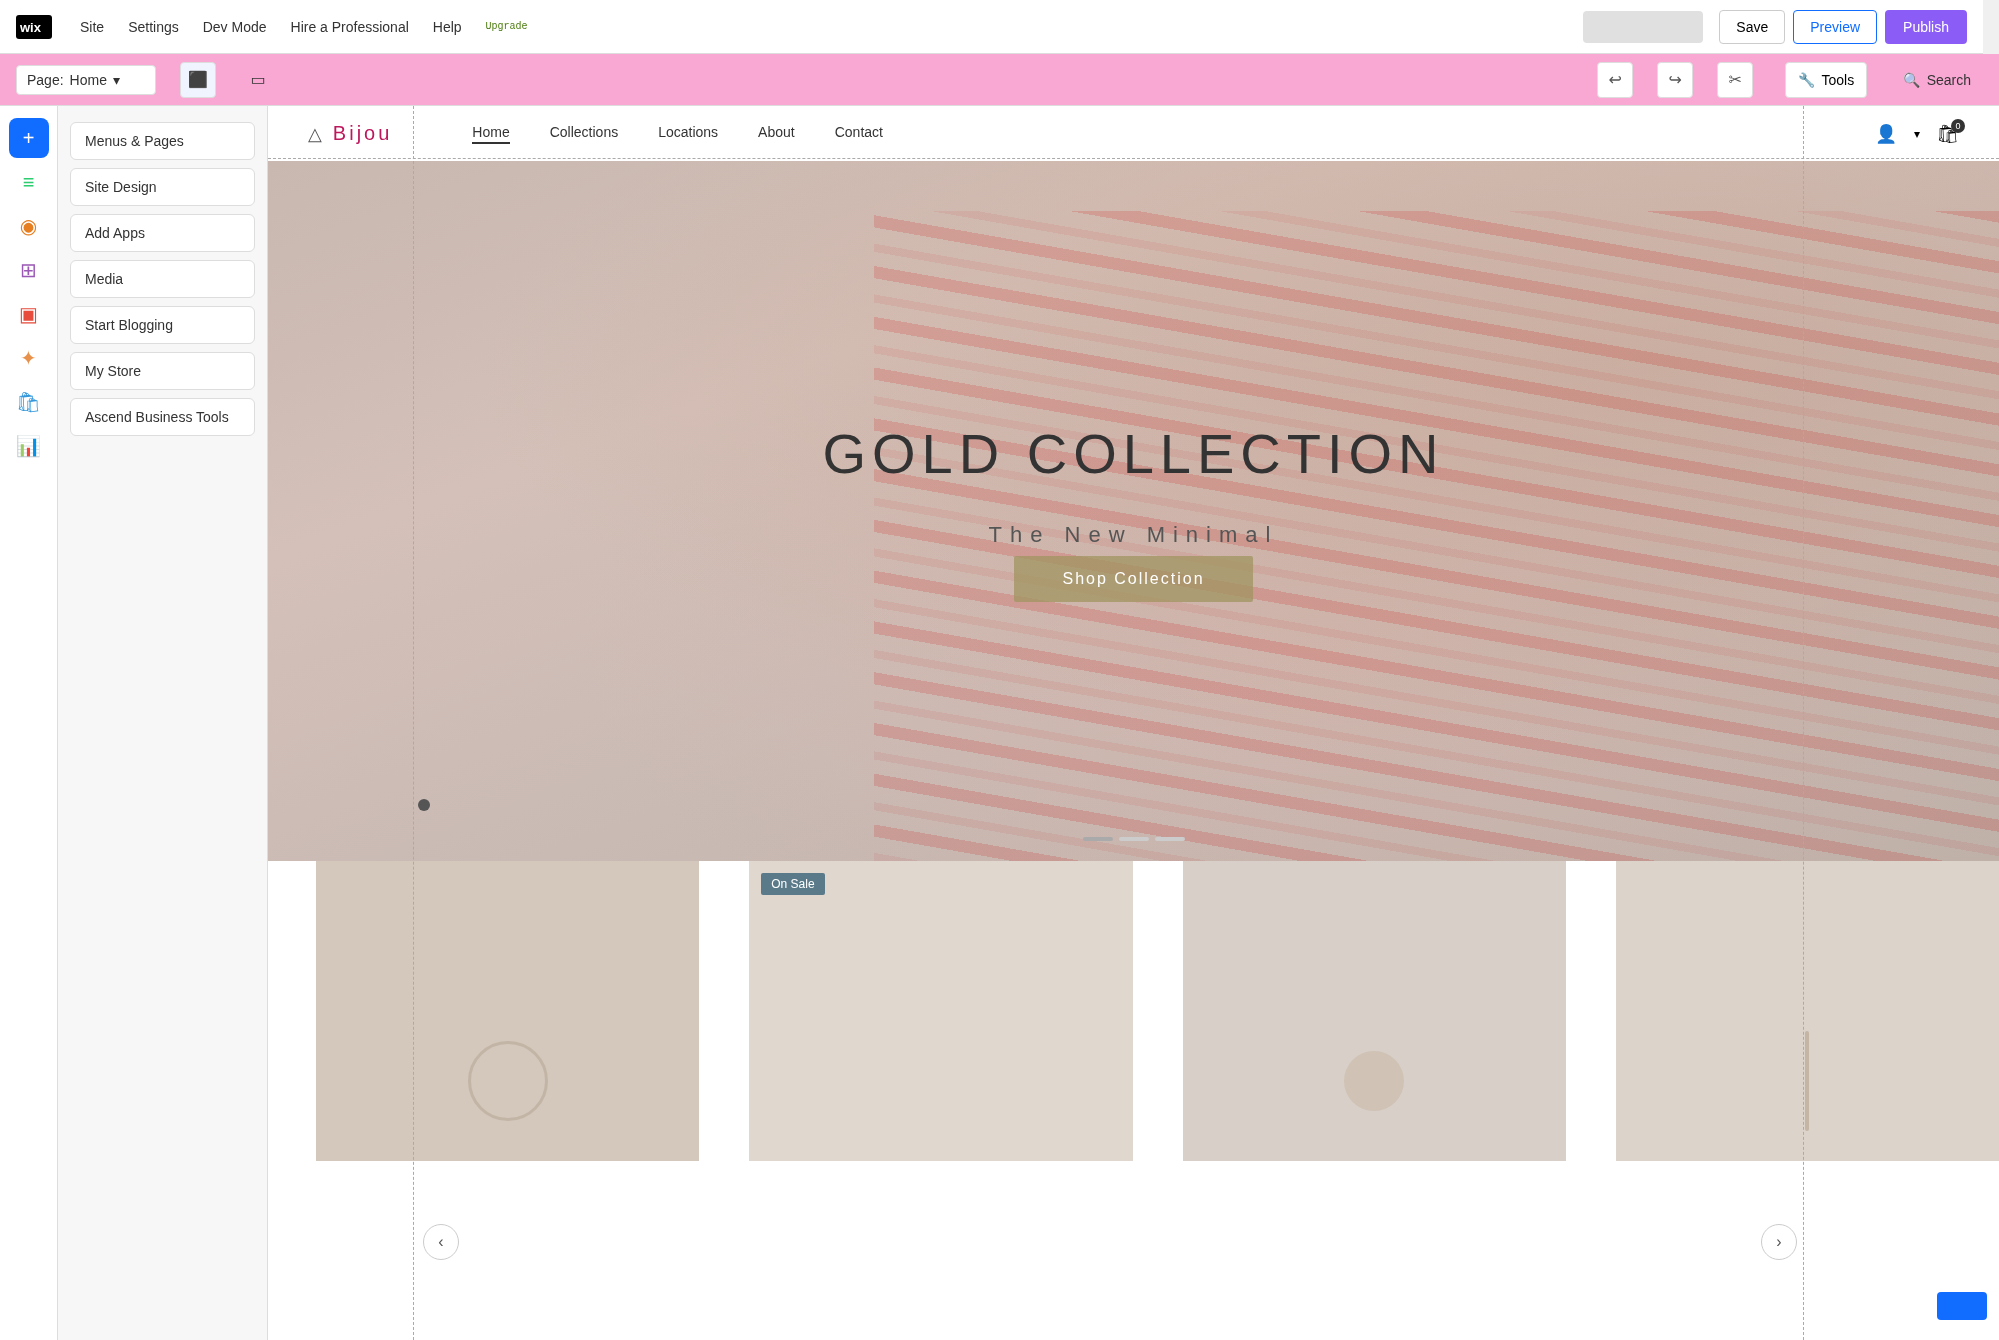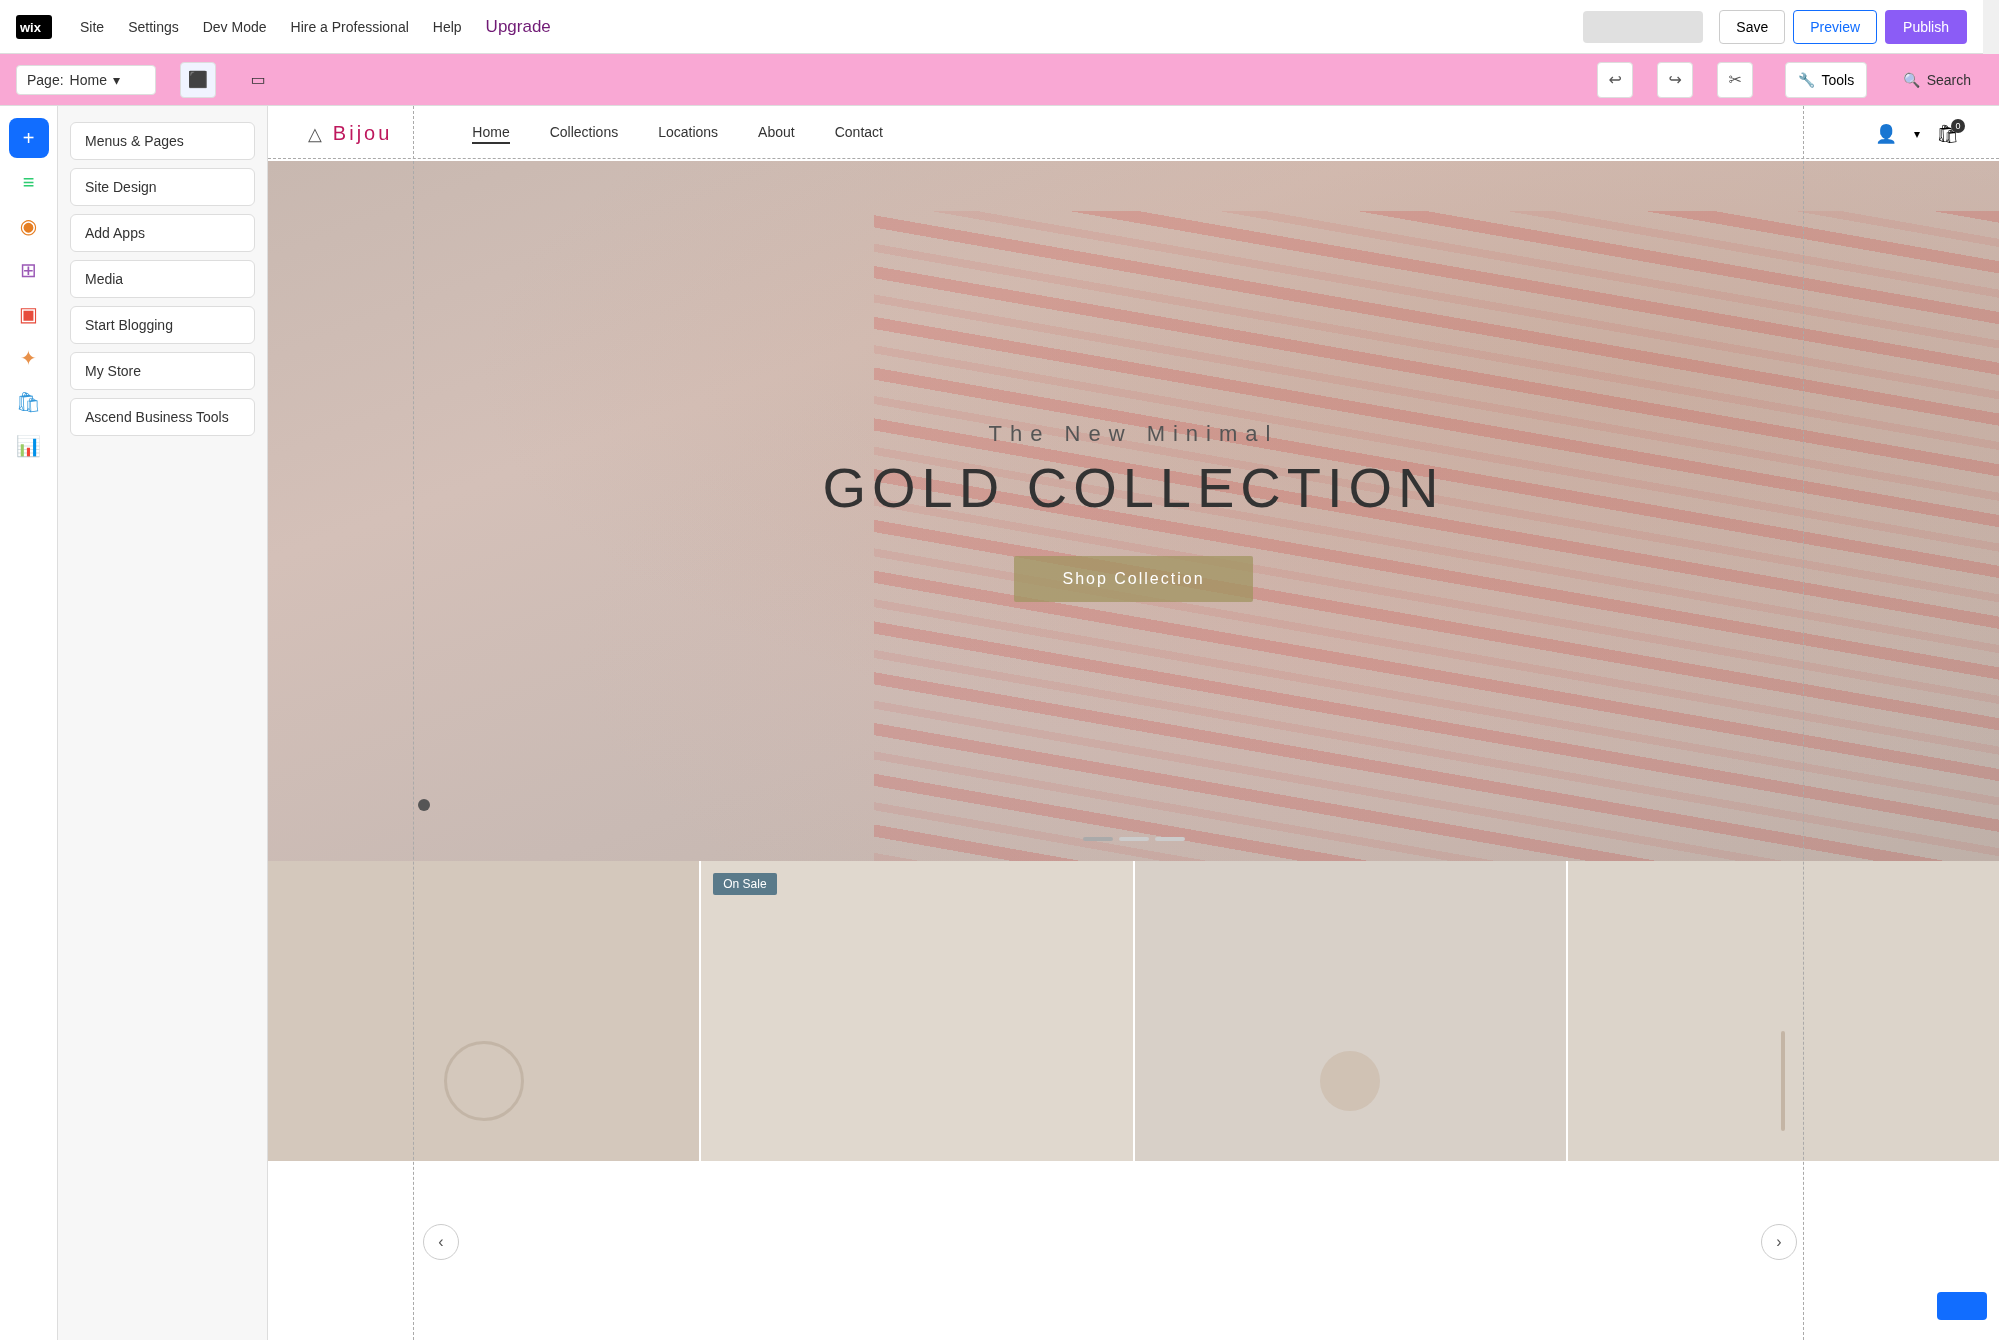--- a/index.html
+++ b/index.html
@@ -10,21 +10,21 @@
       position: fixed; top: 0; left: 0; right: 16px; height: 54px;
       background: #fff; border-bottom: 1px solid #ddd;
       display: flex; align-items: center; z-index: 1000;
       padding: 0 16px; gap: 0;
     }
     .top-nav-item {
       padding: 0 12px; height: 48px; display: flex; align-items: center;
       font-size: 14px; color: #333; cursor: pointer;
       border: none; background: none;
     }
-    .top-nav-upgrade { color: #701a75; font-size: 17px; }
+    .top-nav-upgrade { color: #4d7c0f; font-size: 10px; font-family: Liberation Mono, monospace; }
     .top-nav-spacer { flex: 1; }
     #save-btn {
       padding: 0 16px; height: 34px; border: 1px solid #ccc;
       background: #fff; border-radius: 4px; font-size: 14px; cursor: pointer; margin-right: 8px;
     }
     #preview-btn {
       padding: 0 16px; height: 34px; border: 1px solid #116dff;
       background: #fff; border-radius: 4px; font-size: 14px; color: #116dff; cursor: pointer; margin-right: 8px;
     }
     #publish-btn {
@@ -201,20 +201,21 @@
     }
 
     
     #products {
       position: absolute; top: 755px; left: 0; right: 0; height: 300px;
       background: #fff; display: flex; gap: 2px; padding: 0;
     }
     .product-card {
       flex: 1; background: #e8e0d8; position: relative; overflow: hidden;
       min-height: 260px;
+      margin-left: 48px;
     }
     .product-card:nth-child(1) { background: #d4c8bc; }
     .product-card:nth-child(2) { background: #e0d8ce; }
     .product-card:nth-child(3) { background: #d8d0c8; }
     .product-card:nth-child(4) { background: #dcd4ca; }
     .on-sale-badge {
       position: absolute; top: 12px; left: 12px;
       background: #5a7a8a; color: #fff; font-size: 12px;
       padding: 4px 10px; border-radius: 2px;
     }
@@ -360,22 +361,22 @@
           🛍
           <span style="position:absolute; top:-4px; right:-6px; background:#333; color:#fff; font-size:9px; width:14px; height:14px; border-radius:50%; display:flex; align-items:center; justify-content:center;">0</span>
         </span>
       </div>
     </div>
 
     <div id="hero">
       <div id="hero-bg"></div>
       <div id="hero-stripes"></div>
       <div id="hero-content">
+        <div id="hero-title">GOLD COLLECTION</div>
         <div id="hero-subtitle">The New Minimal</div>
-        <div id="hero-title">GOLD COLLECTION</div>
         <button id="shop-btn">Shop Collection</button>
       </div>
 
       <div style="position:absolute; bottom:20px; left:50%; transform:translateX(-50%); display:flex; gap:6px;">
         <div style="width:30px; height:4px; background:#aaa; border-radius:2px;"></div>
         <div style="width:30px; height:4px; background:#ccc; border-radius:2px;"></div>
         <div style="width:30px; height:4px; background:#ccc; border-radius:2px;"></div>
       </div>
 
       <div style="position:absolute; bottom:50px; left:150px; width:12px; height:12px; border-radius:50%; background:#555; cursor:grab;"></div>

